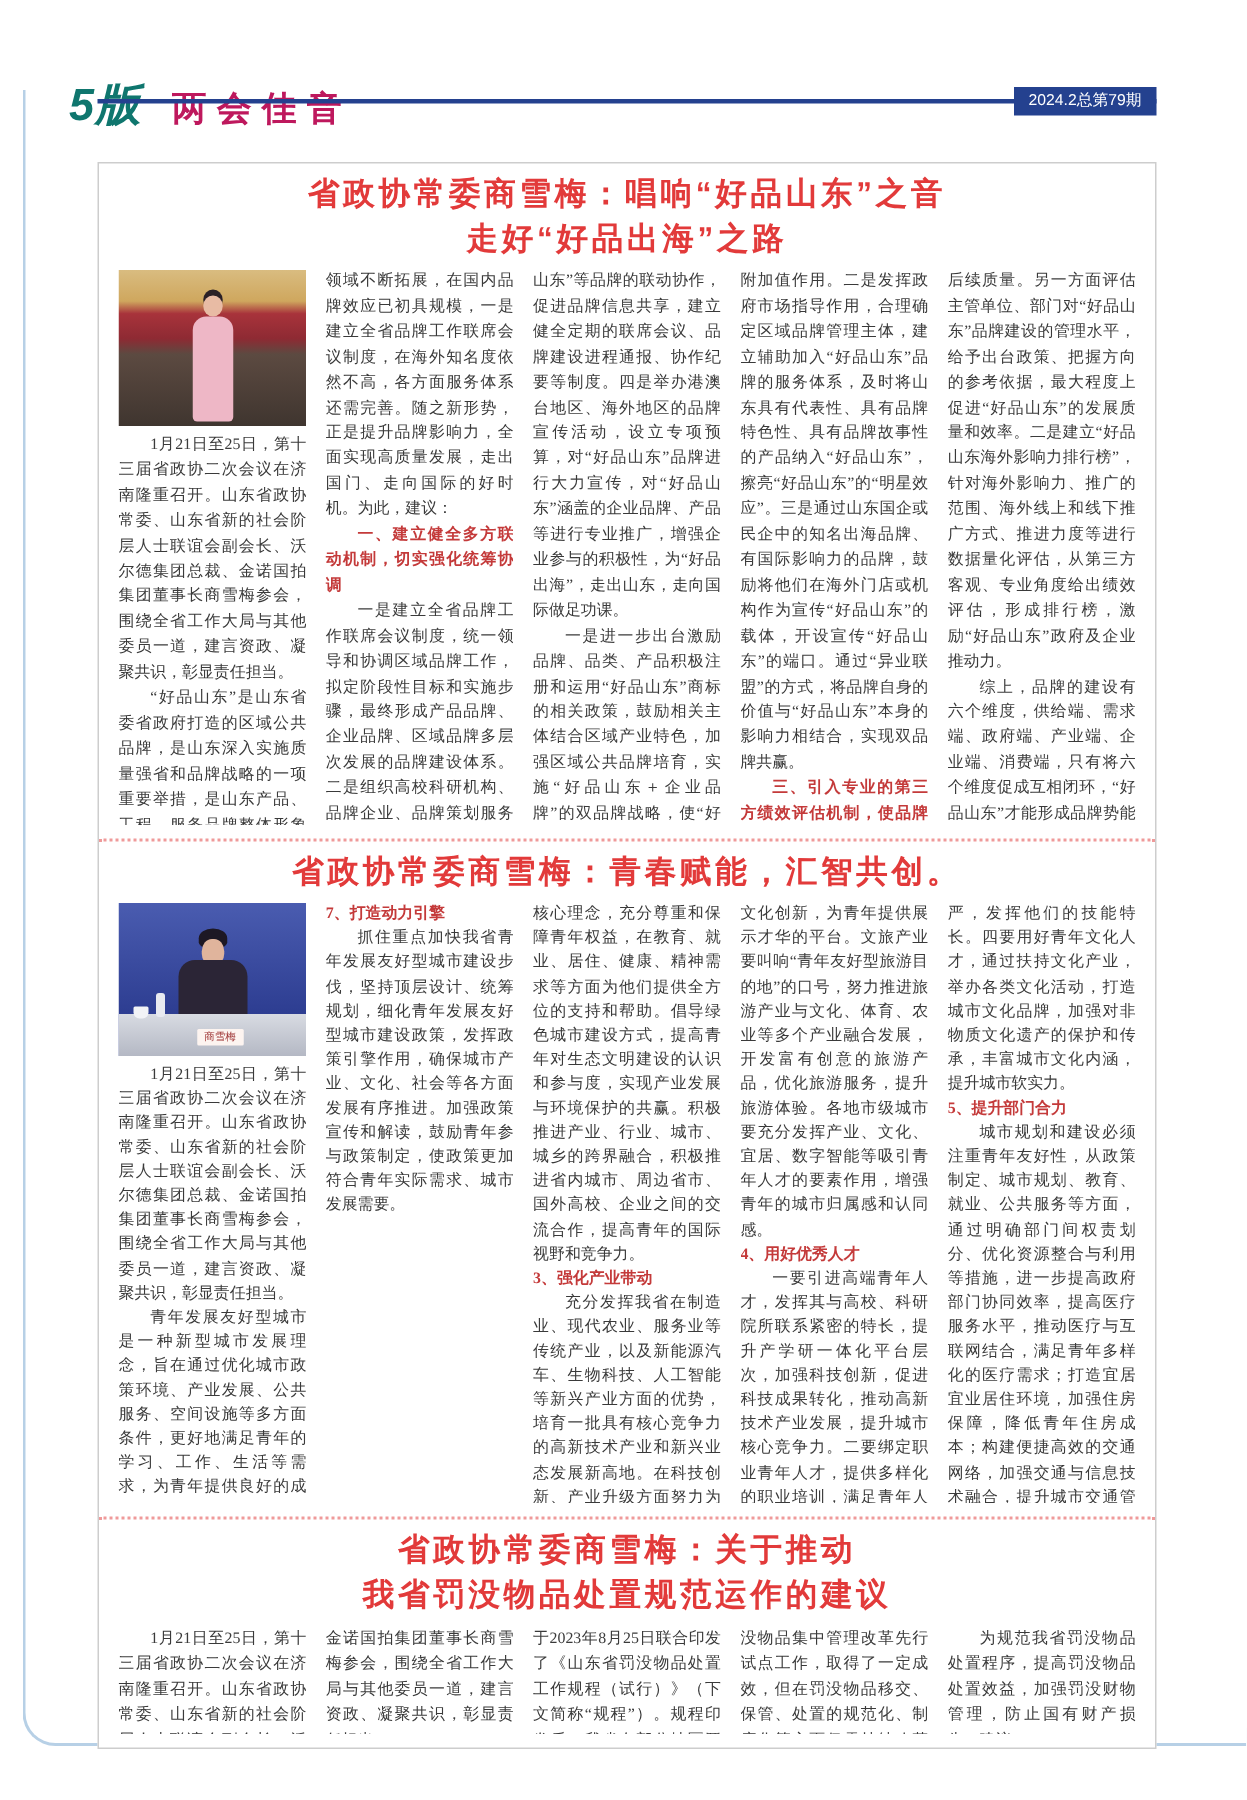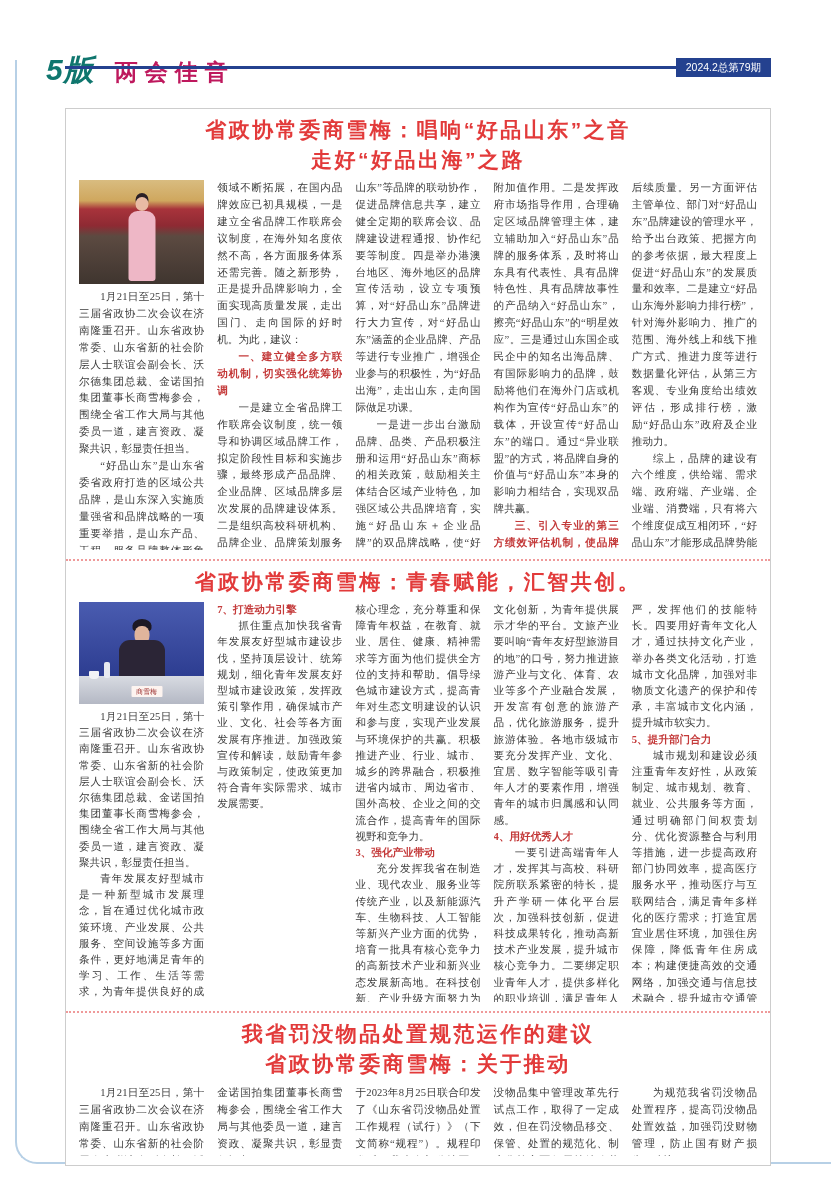--- a/index.html
+++ b/index.html
@@ -140,22 +140,22 @@
         </div>
         <div class="col">
           <p class="cont">严，发挥他们的技能特长。四要用好青年文化人才，通过扶持文化产业，举办各类文化活动，打造城市文化品牌，加强对非物质文化遗产的保护和传承，丰富城市文化内涵，提升城市软实力。</p>
           <p class="subc">5、提升部门合力</p>
           <p>城市规划和建设必须注重青年友好性，从政策制定、城市规划、教育、就业、公共服务等方面，通过明确部门间权责划分、优化资源整合与利用等措施，进一步提高政府部门协同效率，提高医疗服务水平，推动医疗与互联网结合，满足青年多样化的医疗需求；打造宜居宜业居住环境，加强住房保障，降低青年住房成本；构建便捷高效的交通网络，加强交通与信息技术融合，提升城市交通管理的智能化水平；加强社区建设，关注青年心理健康和社会融入问题，增强青年的归属感。</p>
         </div>
       </div>
     </div>
 
     <div class="section">
+      <p class="atitle">省政协常委商雪梅：关于推动</p>
       <p class="atitle">我省罚没物品处置规范运作的建议</p>
-      <p class="atitle">省政协常委商雪梅：关于推动</p>
       <div class="cols body3">
         <div class="col">
           <p>1月21日至25日，第十三届省政协二次会议在济南隆重召开。山东省政协常委、山东省新的社会阶层人士联谊会副会长、沃尔德集团总裁、</p>
         </div>
         <div class="col">
           <p class="cont">金诺国拍集团董事长商雪梅参会，围绕全省工作大局与其他委员一道，建言资政、凝聚共识，彰显责任担当。</p>
 
         </div>
         <div class="col">
           <p class="cont">于2023年8月25日联合印发了《山东省罚没物品处置工作规程（试行）》（下文简称“规程”）。规程印发后，我省在部分地区开展了涉案财物和罚</p>

